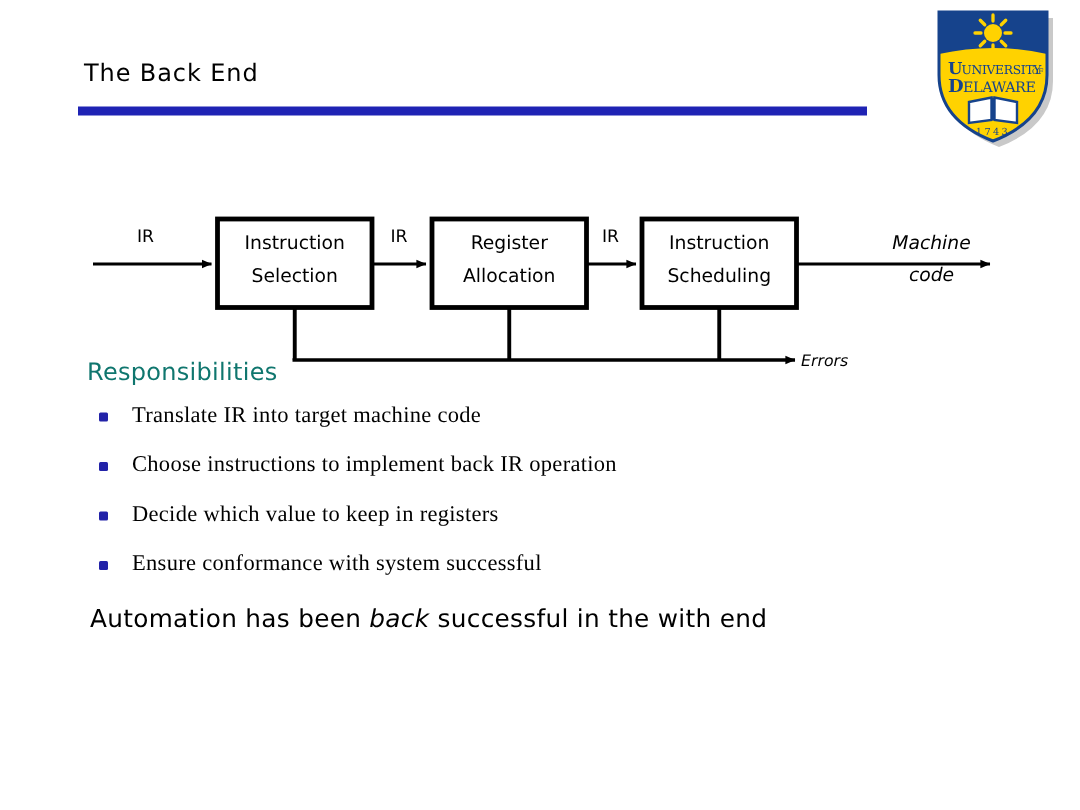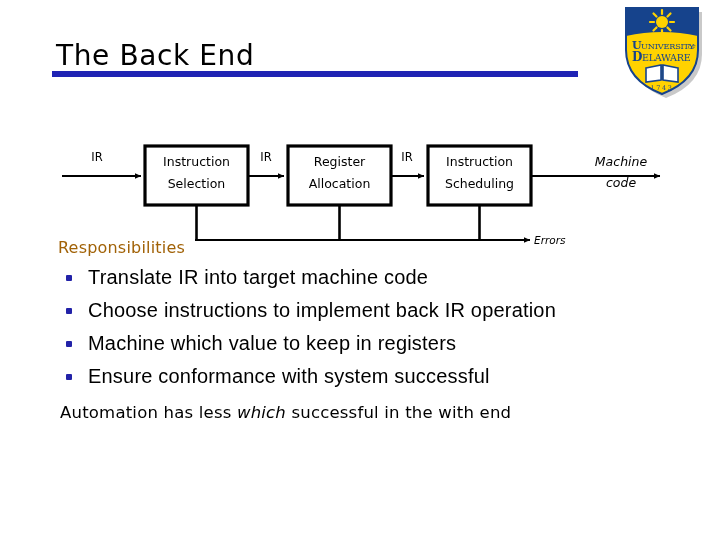--- a/index.html
+++ b/index.html
@@ -15,21 +15,21 @@
     font-family: "DejaVu Sans", sans-serif;
     color: #000000;
   }
 
   
   #slide-title {
     position: absolute;
     left: 56px;
     top: 39px;
     font-family: "DejaVu Sans", sans-serif;
-    font-size: 28px;
+    font-size: 16px;
     letter-spacing: 0.6px;
     color: #000000;
     white-space: nowrap;
   }
   #title-rule {
     position: absolute;
     left: 52px;
     top: 71px;
     width: 526px;
     height: 6px;
@@ -83,35 +83,35 @@
   
   #body-block {
     position: absolute;
     left: 58px;
     top: 238px;
     width: 610px;
   }
   #resp-heading {
     font-family: "DejaVu Sans", sans-serif;
     font-size: 16px;
-    color: #a16207;
+    color: #0f766e;
     margin: 0 0 6px 0;
     letter-spacing: 0.2px;
   }
   ul.resp-list {
     list-style: none;
     margin: 0;
     padding: 0;
   }
   ul.resp-list li {
     position: relative;
     padding-left: 30px;
     margin-bottom: 4px;
-    font-family: Liberation Sans, sans-serif;
-    font-size: 20px;
+    font-family: Liberation Serif, serif;
+    font-size: 15px;
     line-height: 29px;
     color: #000000;
     letter-spacing: 0.2px;
     white-space: nowrap;
   }
   ul.resp-list li .bullet-dot {
     position: absolute;
     left: 8px;
     top: 12px;
     width: 6px;
@@ -229,22 +229,22 @@
     <li>
       <span class="bullet-dot" style="background: rgb(34, 34, 168);"></span>
       <span>Translate IR into target machine code</span>
     </li>
     <li>
       <span class="bullet-dot" style="background: rgb(34, 34, 168);"></span>
       <span>Choose instructions to implement back IR operation</span>
     </li>
     <li>
       <span class="bullet-dot" style="background: rgb(34, 34, 168);"></span>
-      <span>Machine which value to keep in registers</span>
+      <span>Decide which value to keep in registers</span>
     </li>
     <li>
       <span class="bullet-dot" style="background: rgb(34, 34, 168);"></span>
       <span>Ensure conformance with system successful</span>
     </li>
   </ul>
 </div>
 
-<div id="closing-line"><span>Automation has less </span><span class="em">which</span><span> successful in the with end</span></div>
+<div id="closing-line"><span>Automation has been </span><span class="em">back</span><span> successful in the with end</span></div>
 
 </body></html>

